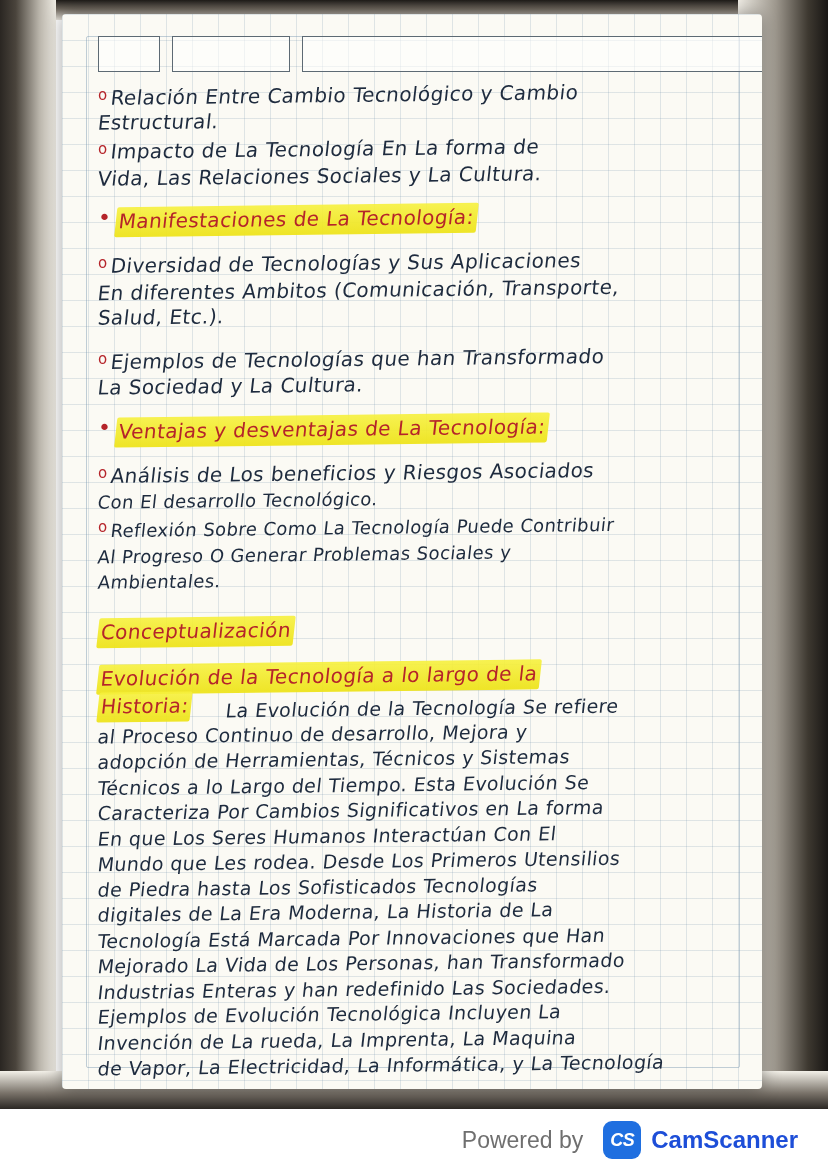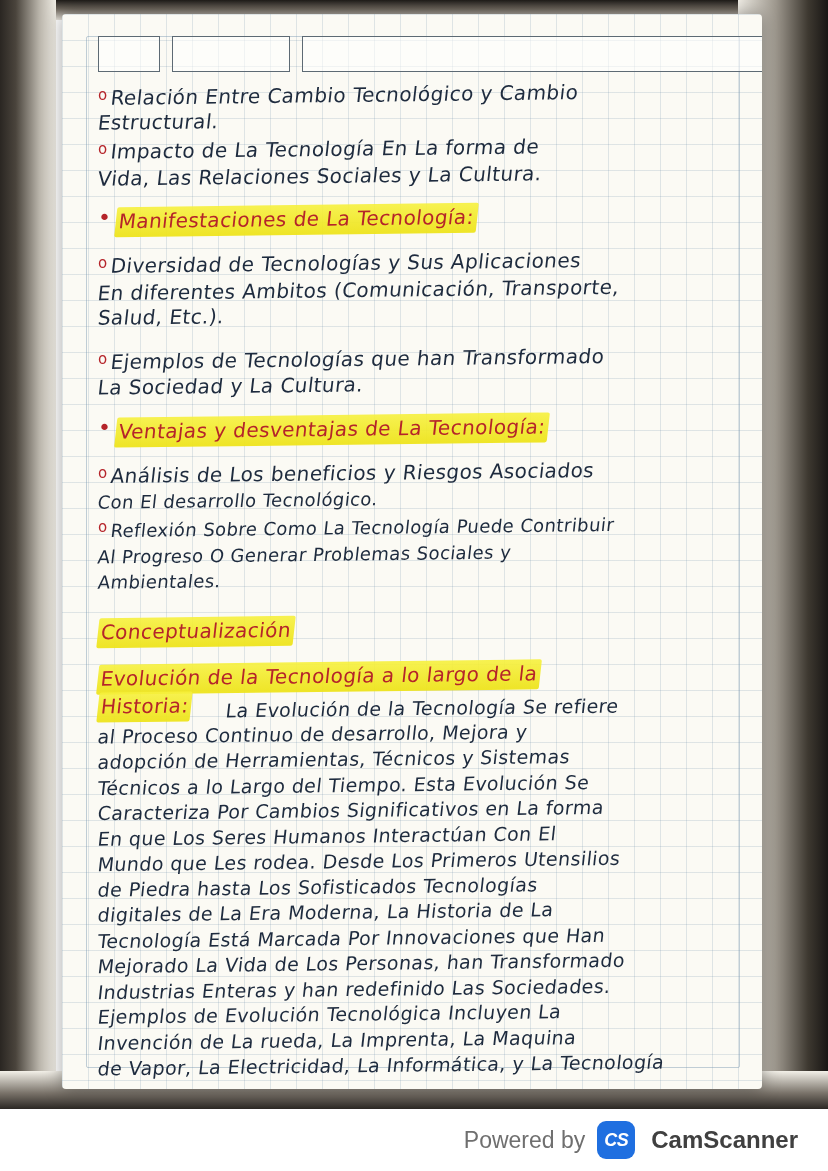--- a/index.html
+++ b/index.html
@@ -158,39 +158,39 @@
     display: flex;
     align-items: center;
     justify-content: flex-end;
     padding-right: 30px;
     box-sizing: border-box;
   }
   .powered {
     color: #6f6f6f;
     font-size: 23px;
     font-family: "Liberation Sans", sans-serif;
-    margin-right: 12px;
+    margin-right: 20px;
   }
   .cs-logo {
     width: 38px; height: 38px;
     background: #1f6fe0;
     border-radius: 9px;
     color: #fff;
     font-family: "Liberation Sans", sans-serif;
     font-size: 18px;
     font-weight: bold;
     display: flex;
     align-items: center;
     justify-content: center;
     letter-spacing: -0.5px;
     font-style: italic;
   }
   .cs-name {
-    margin-left: 16px;
-    color: #404040;
+    margin-left: 10px;
+    color: #1d4ed8;
     font-size: 24px;
     font-family: "Liberation Sans", sans-serif;
     font-weight: 600;
   }
 </style>
 </head>
 <body>
 
 <div class="scan-page">
 

